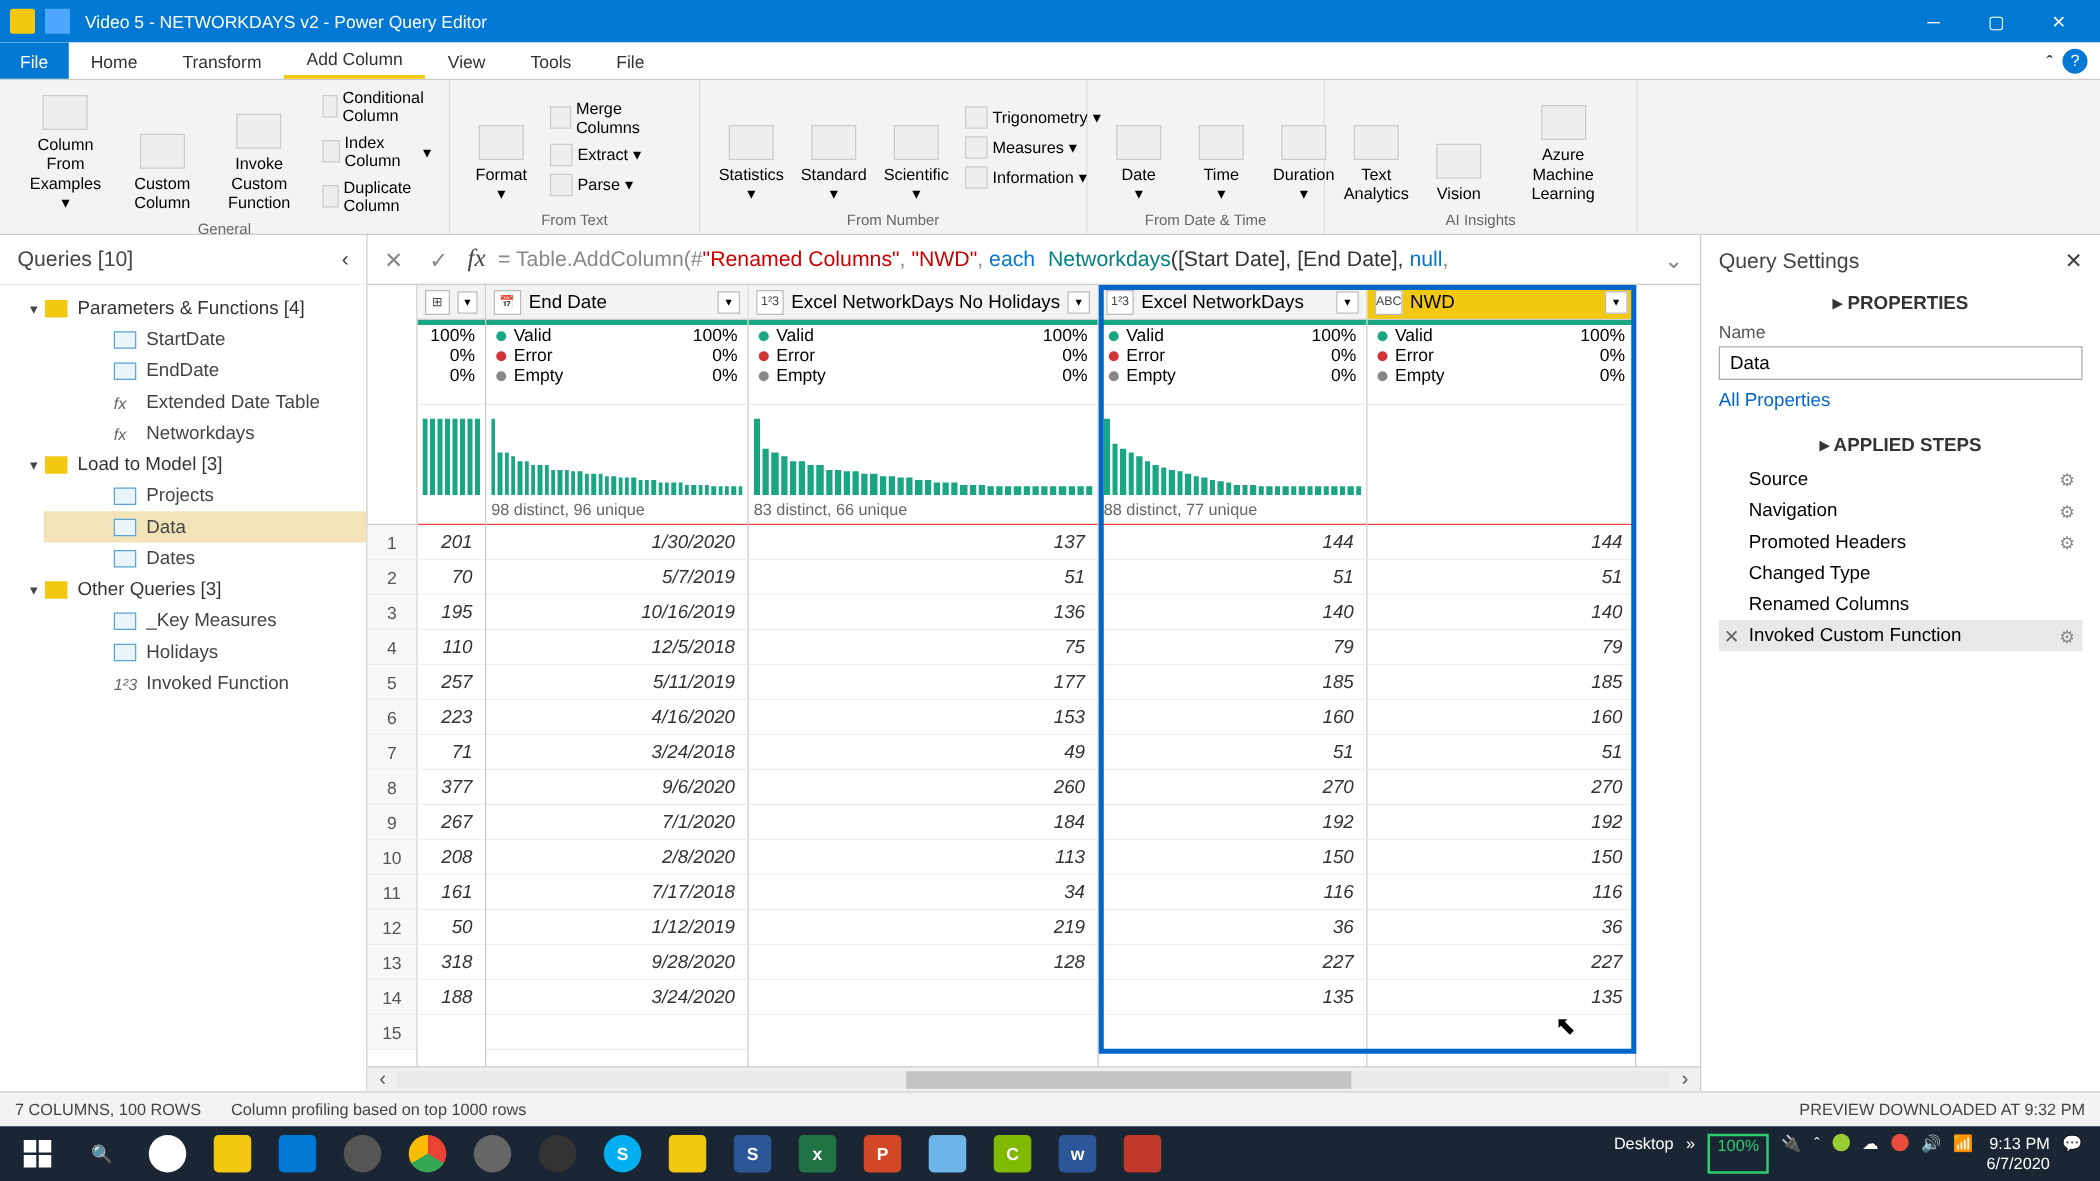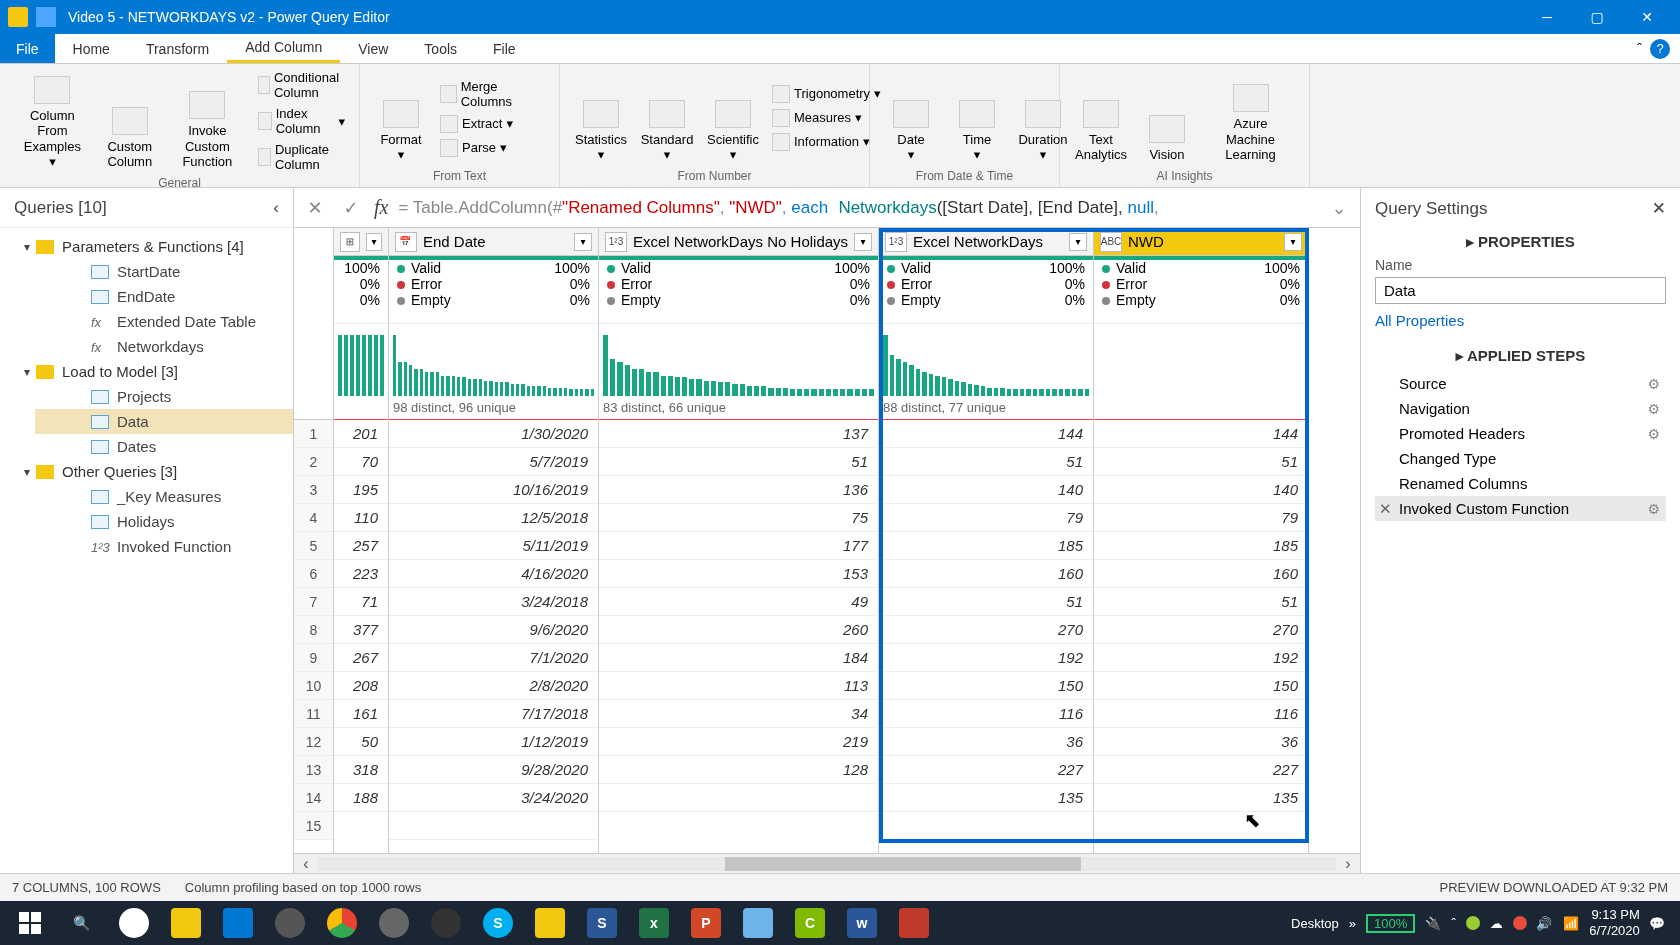--- a/index.html
+++ b/index.html
@@ -102,21 +102,21 @@
 .hscroll { height:20px; background:#f0f0f0; border-top:1px solid #ccc; display:flex; align-items:center; }
 .hscroll .arrow { width:24px; text-align:center; color:#555; cursor:pointer; font-size:16px; }
 .hscroll .track { flex:1; height:14px; background:#e8e8e8; position:relative; }
 .hscroll .thumb { position:absolute; left:40%; width:35%; top:0; bottom:0; background:#c4c4c4; }
 
 
 .taskbar { height:44px; background:#1a2633; display:flex; align-items:center; padding:0 4px; }
 .tb-btn { width:52px; height:44px; display:flex; align-items:center; justify-content:center; color:#fff; cursor:pointer; }
 .tb-icon { width:30px; height:30px; border-radius:4px; }
 .tb-spacer { flex:1; }
-.tb-right { display:flex; align-items:center; color:#fff; font-size:13px; gap:10px; padding-right:10px; }
+.tb-right { display:flex; color:#fff; font-size:13px; gap:10px; padding-right:10px; }
 .battery { border:2px solid #2ecc71; color:#2ecc71; padding:0 6px; font-size:13px; }
 .clock { text-align:right; line-height:1.2; font-size:13px; }
 
 .cursor { position:absolute; left:1244px; top:808px; font-size:20px; pointer-events:none; z-index:20;}
 </style>
 </head>
 <body>
 
 <div class="titlebar">
   <div class="app-icon"></div>

